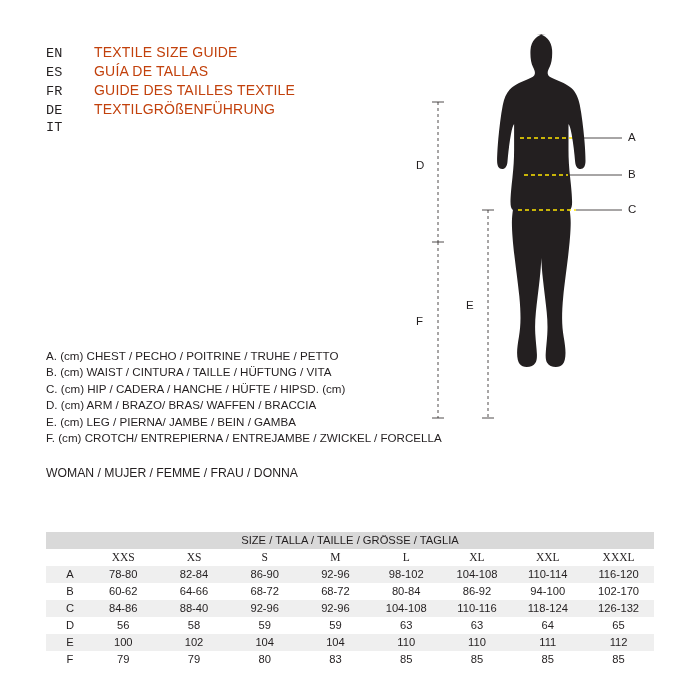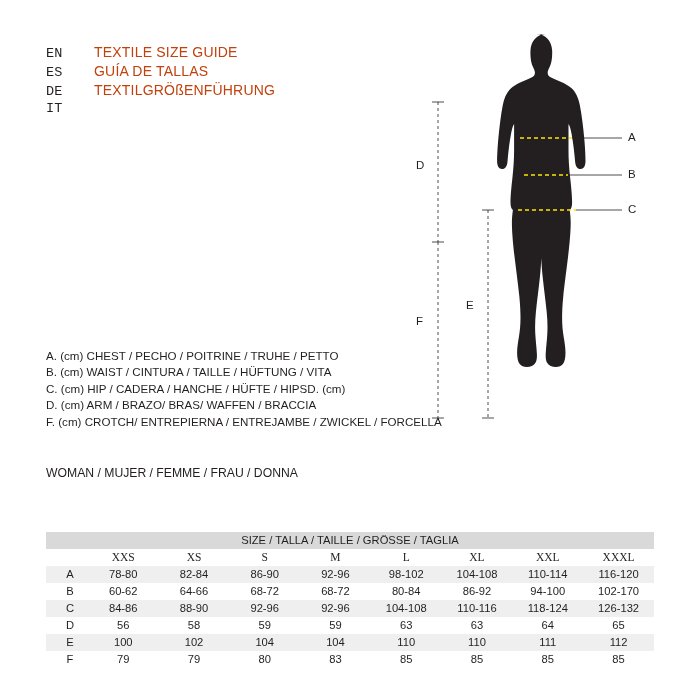--- a/index.html
+++ b/index.html
@@ -131,20 +131,24 @@
 <body>
 
 <div class="lang-block">
   <div class="lang-row">
     <span class="lang-code">EN</span>
     <span class="lang-title">TEXTILE SIZE GUIDE</span>
   </div>
   <div class="lang-row">
     <span class="lang-code">ES</span>
     <span class="lang-title">GUÍA DE TALLAS</span>
+  </div>
+  <div class="lang-row">
+    <span class="lang-code">FR</span>
+    <span class="lang-title">GUIDE DES TAILLES TEXTILE</span>
   </div>
   <div class="lang-row">
     <span class="lang-code">DE</span>
     <span class="lang-title">TEXTILGRÖßENFÜHRUNG</span>
   </div>
   <div class="lang-row">
     <span class="lang-code">IT</span>
   </div>
 </div>
 
@@ -240,20 +244,21 @@
   <span class="meas-label" style="left:16px; top:139px;">D</span>
   <span class="meas-label" style="left:66px; top:279px;">E</span>
   <span class="meas-label" style="left:16px; top:295px;">F</span>
 </div>
 
 <div class="legend">
   <div class="legend-line">A. (cm) CHEST / PECHO / POITRINE / TRUHE / PETTO</div>
   <div class="legend-line">B. (cm) WAIST / CINTURA / TAILLE / HÜFTUNG / VITA</div>
   <div class="legend-line">C. (cm) HIP / CADERA / HANCHE / HÜFTE / HIPSD. (cm)</div>
   <div class="legend-line">D. (cm) ARM / BRAZO/ BRAS/ WAFFEN / BRACCIA</div>
+  <div class="legend-line">E. (cm) LEG / PIERNA/ JAMBE / BEIN / GAMBA</div>
   <div class="legend-line">F. (cm) CROTCH/ ENTREPIERNA / ENTREJAMBE / ZWICKEL / FORCELLA</div>
 </div>
 
 <div class="woman-line">WOMAN / MUJER / FEMME / FRAU / DONNA</div>
 
 <div class="table-wrap">
   <table class="size-table">
     <tbody>
       <tr class="hdr-row">
         <td colspan="9">SIZE / TALLA / TAILLE / GRÖSSE / TAGLIA</td>
@@ -290,21 +295,21 @@
         <td>68-72</td>
         <td>80-84</td>
         <td>86-92</td>
         <td>94-100</td>
         <td>102-170</td>
       </tr>
 
       <tr class="band-a">
         <td class="row-label">C</td>
         <td>84-86</td>
-        <td>88-90</td>
+        <td>88-40</td>
         <td>92-96</td>
         <td>92-96</td>
         <td>104-108</td>
         <td>110-116</td>
         <td>118-124</td>
         <td>126-132</td>
       </tr>
 
       <tr class="band-b">
         <td class="row-label">D</td>

